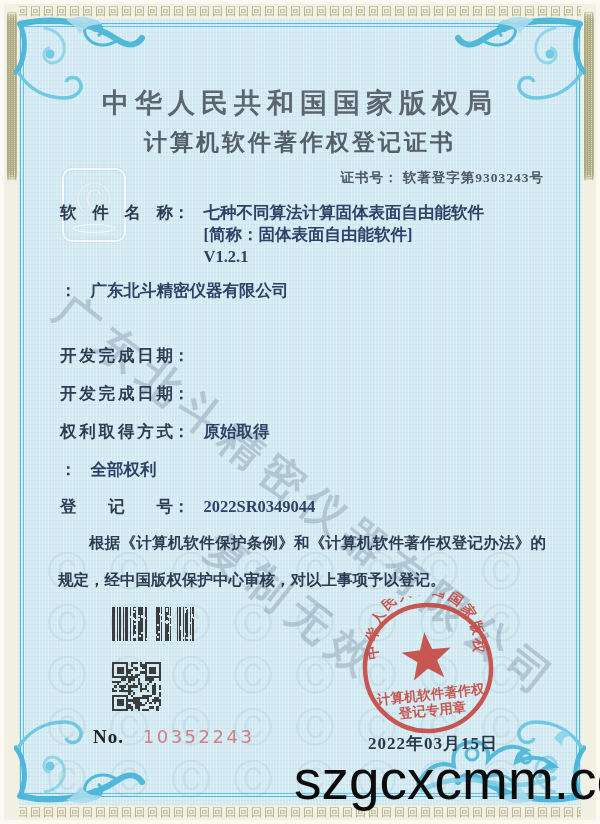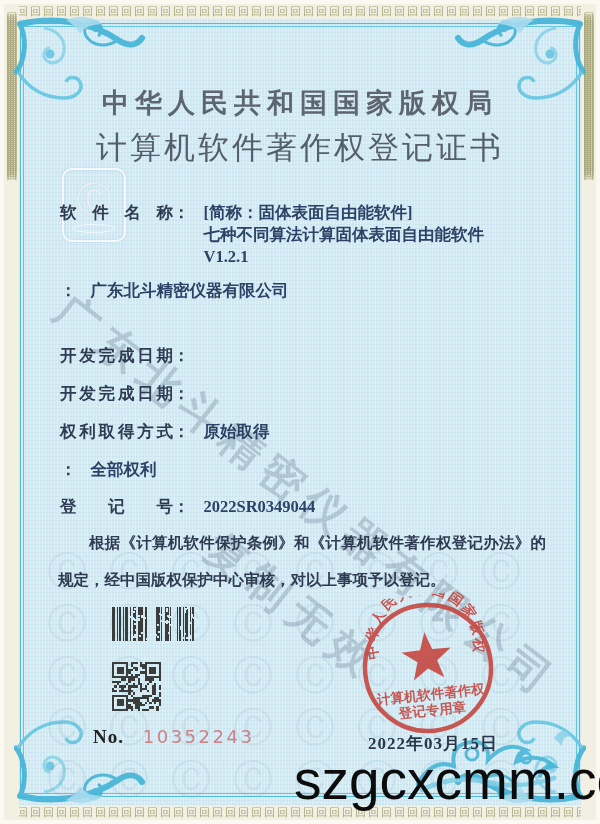--- a/index.html
+++ b/index.html
@@ -52,21 +52,21 @@
     box-shadow:0 0 2px rgba(120,155,175,.35), inset 0 0 3px rgba(120,155,175,.25); }
   .emboss .glyph { position:absolute; left:0; right:0; top:6px; text-align:center;
     font-size:36px; color:rgba(255,255,255,.65); text-shadow:0 0 1px rgba(130,160,180,.4);
     font-family:"DejaVu Sans", sans-serif; }
   .emboss .foot { position:absolute; left:9px; right:9px; bottom:7px; height:9px;
     border:1.5px solid rgba(255,255,255,.7); border-radius:50%; }
   
   .authority { position:absolute; left:0; right:0; top:85px; text-align:center;
     font-size:27px; font-weight:700; letter-spacing:6px; color:#5d6670; }
   .cert-title { position:absolute; left:0; right:0; top:127px; text-align:center;
-    font-size:31px; font-weight:400; letter-spacing:3px; color:#555f69; }
+    font-size:23px; font-weight:700; letter-spacing:3px; color:#555f69; }
   .certno-line { position:absolute; right:56px; top:169px;
     font-size:13.5px; font-weight:700; color:#4d5762; letter-spacing:1px; }
   
   .row { position:absolute; left:60px; display:flex; align-items:flex-start;
     font-size:16.5px; font-weight:700; color:#2e3b52; line-height:22px; }
   .flabel { display:inline-block; width:113px; text-align:justify; text-align-last:justify; }
   .fcolon { margin-right:14px; }
   .fvalue { color:#2c4266; }
   .fvalue .vline { display:block; }
   .r1 { top:202px; } .r2 { top:280px; }
@@ -197,27 +197,31 @@
   <div class="wm company">广东北斗精密仪器有限公司</div>
   <div class="wm notice">复制无效</div>
 
   <div class="emboss">
     <div class="glyph">Ⓒ</div>
     <div class="foot"></div>
   </div>
 
   <div class="authority">中华人民共和国国家版权局</div>
   <div class="cert-title">计算机软件著作权登记证书</div>
+  <div class="certno-line">
+    <span>证书号：</span>
+    <span>软著登字第9303243号</span>
+  </div>
 
   <div class="row r1">
     <span class="flabel">软件名称</span>
     <span class="fcolon">：</span>
     <span class="fvalue">
+      <span class="vline">七种不同算法计算固体表面自由能软件</span>
       <span class="vline">[简称：固体表面自由能软件]</span>
-      <span class="vline">七种不同算法计算固体表面自由能软件</span>
       <span class="vline">V1.2.1</span>
     </span>
   </div>
 
   <div class="row r2">
     <span class="fcolon">：</span>
     <span class="fvalue">广东北斗精密仪器有限公司</span>
   </div>
 
   <div class="row r3">

